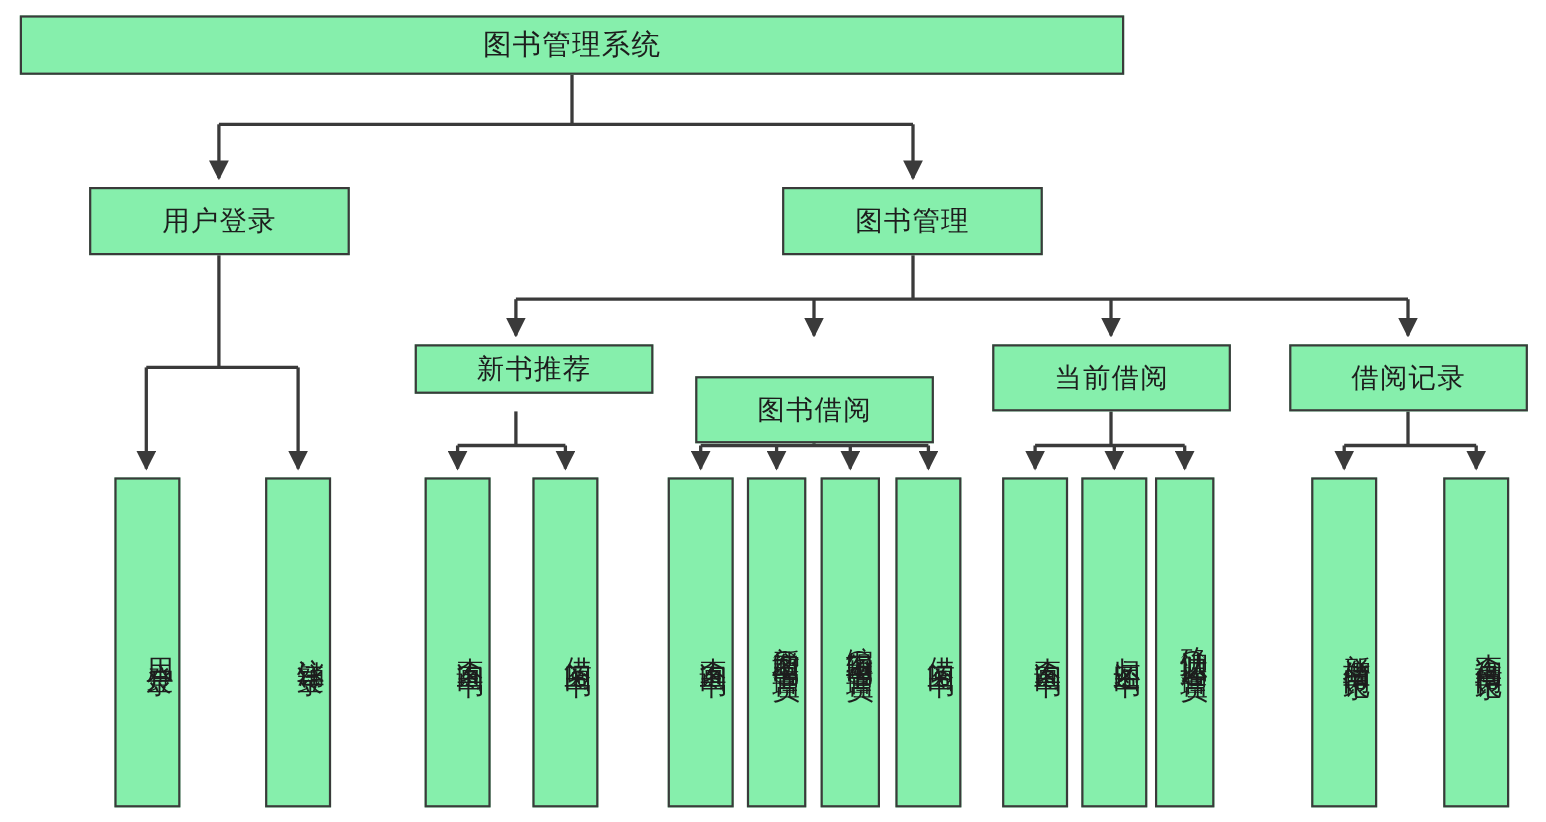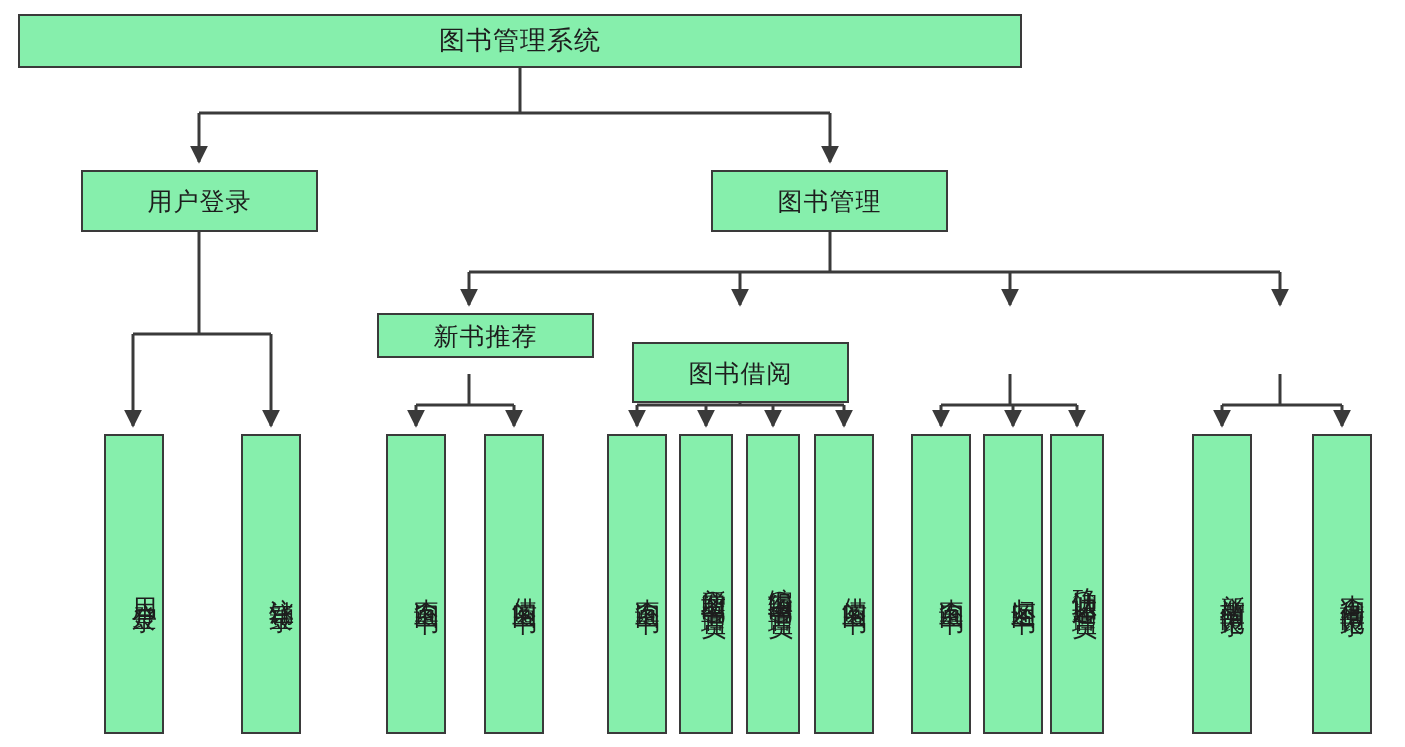--- a/index.html
+++ b/index.html
@@ -105,20 +105,22 @@
     </g>
   </svg>
 
   <div class="node h-node root" style="left: 18px; top: 14px; width: 1004px; height: 54px;">图书管理系统</div>
 
   <div class="node h-node" style="left: 81px; top: 170px; width: 237px; height: 62px;">用户登录</div>
   <div class="node h-node" style="left: 711px; top: 170px; width: 237px; height: 62px;">图书管理</div>
 
   <div class="node h-node" style="left: 361px; top: 313px; width: 217px; height: 45px; margin-left: 16px;">新书推荐</div>
   <div class="node h-node" style="left: 632px; top: 313px; width: 217px; height: 61px; margin-top: 29px;">图书借阅</div>
+  <div class="node h-node" style="left: 902px; top: 313px; width: 217px; height: 61px;">当前借阅</div>
+  <div class="node h-node" style="left: 1172px; top: 313px; width: 217px; height: 61px;">借阅记录</div>
 
   <div class="node leaf" style="left: 104px; top: 434px; width: 60px; height: 300px;">用户登录</div>
   <div class="node leaf" style="left: 241px; top: 434px; width: 60px; height: 300px;">注销登录</div>
   <div class="node leaf" style="left: 386px; top: 434px; width: 60px; height: 300px;">查询图书</div>
   <div class="node leaf" style="left: 484px; top: 434px; width: 60px; height: 300px;">借阅图书</div>
   <div class="node leaf" style="left: 607px; top: 434px; width: 60px; height: 300px;">查询图书</div>
   <div class="node leaf" style="left: 679px; top: 434px; width: 54px; height: 300px;">新增图书（管理员）</div>
   <div class="node leaf" style="left: 746px; top: 434px; width: 54px; height: 300px;">编辑图书（管理员）</div>
   <div class="node leaf" style="left: 814px; top: 434px; width: 60px; height: 300px;">借阅图书</div>
   <div class="node leaf" style="left: 911px; top: 434px; width: 60px; height: 300px;">查询图书</div>

